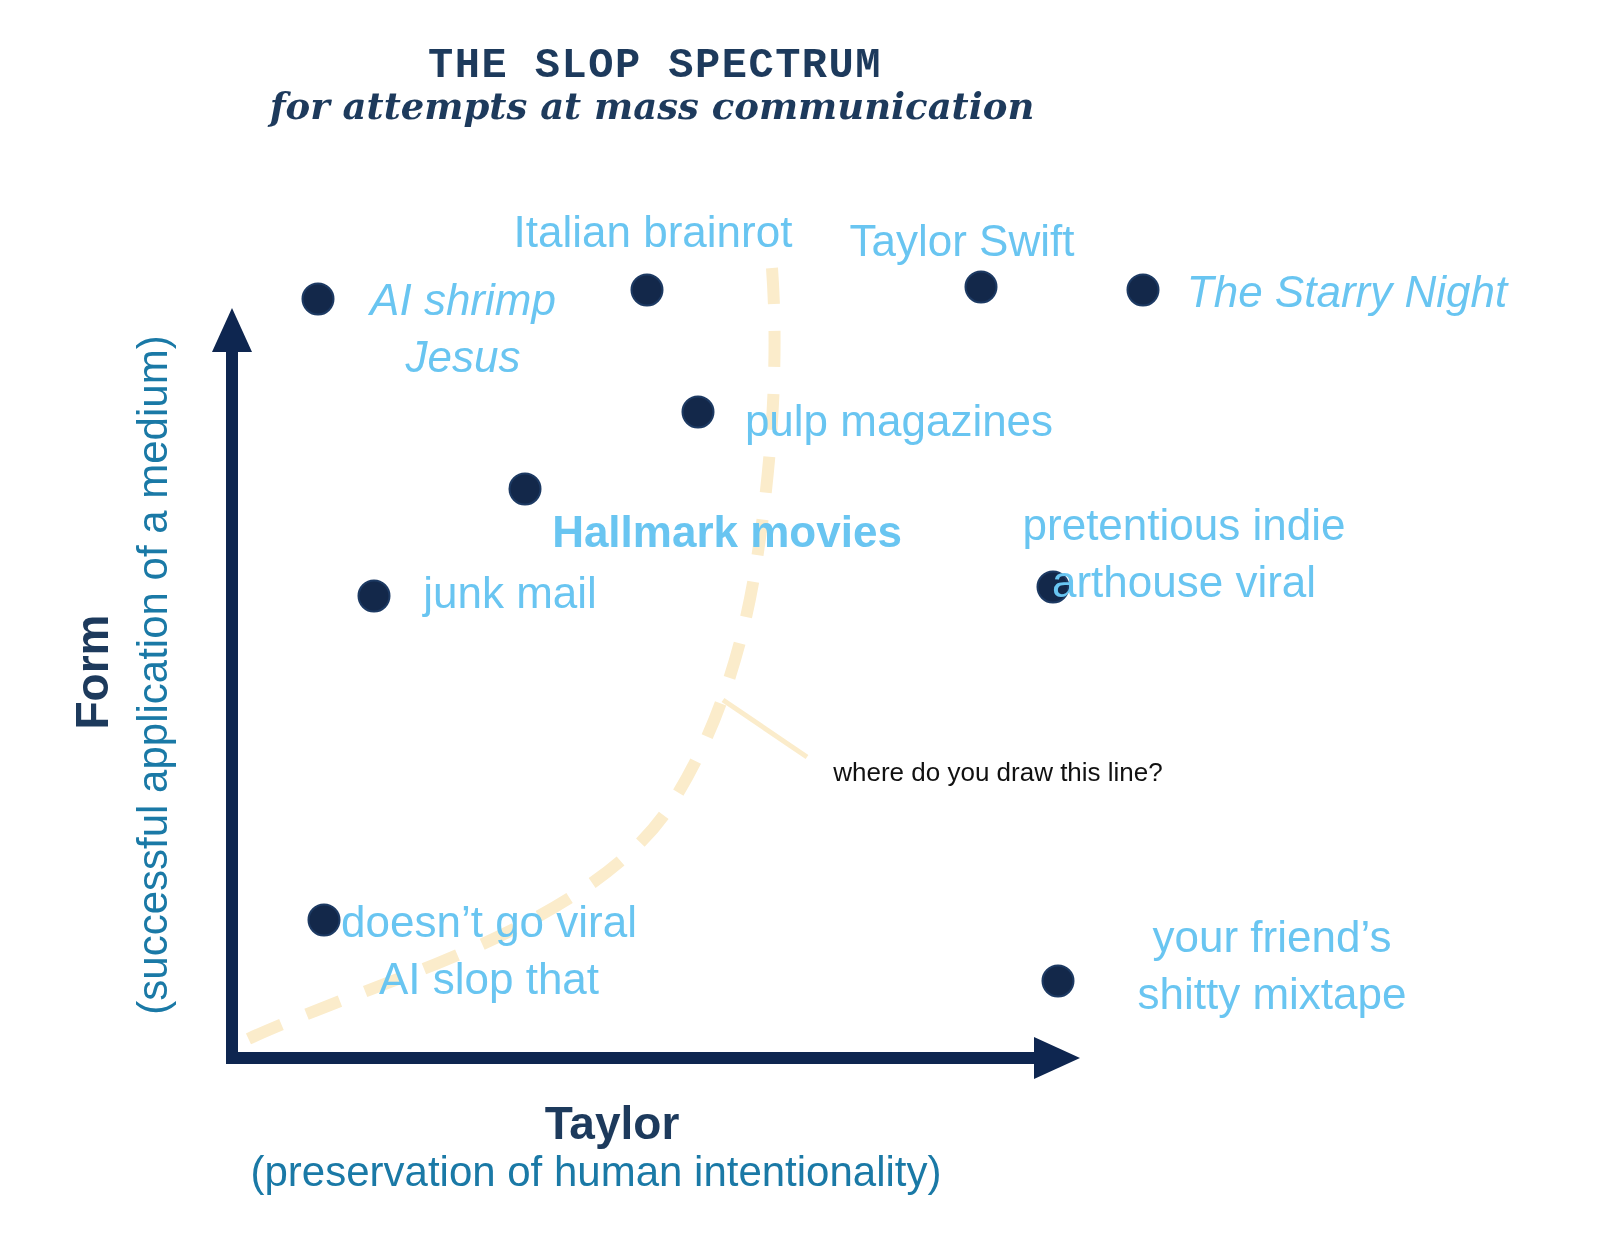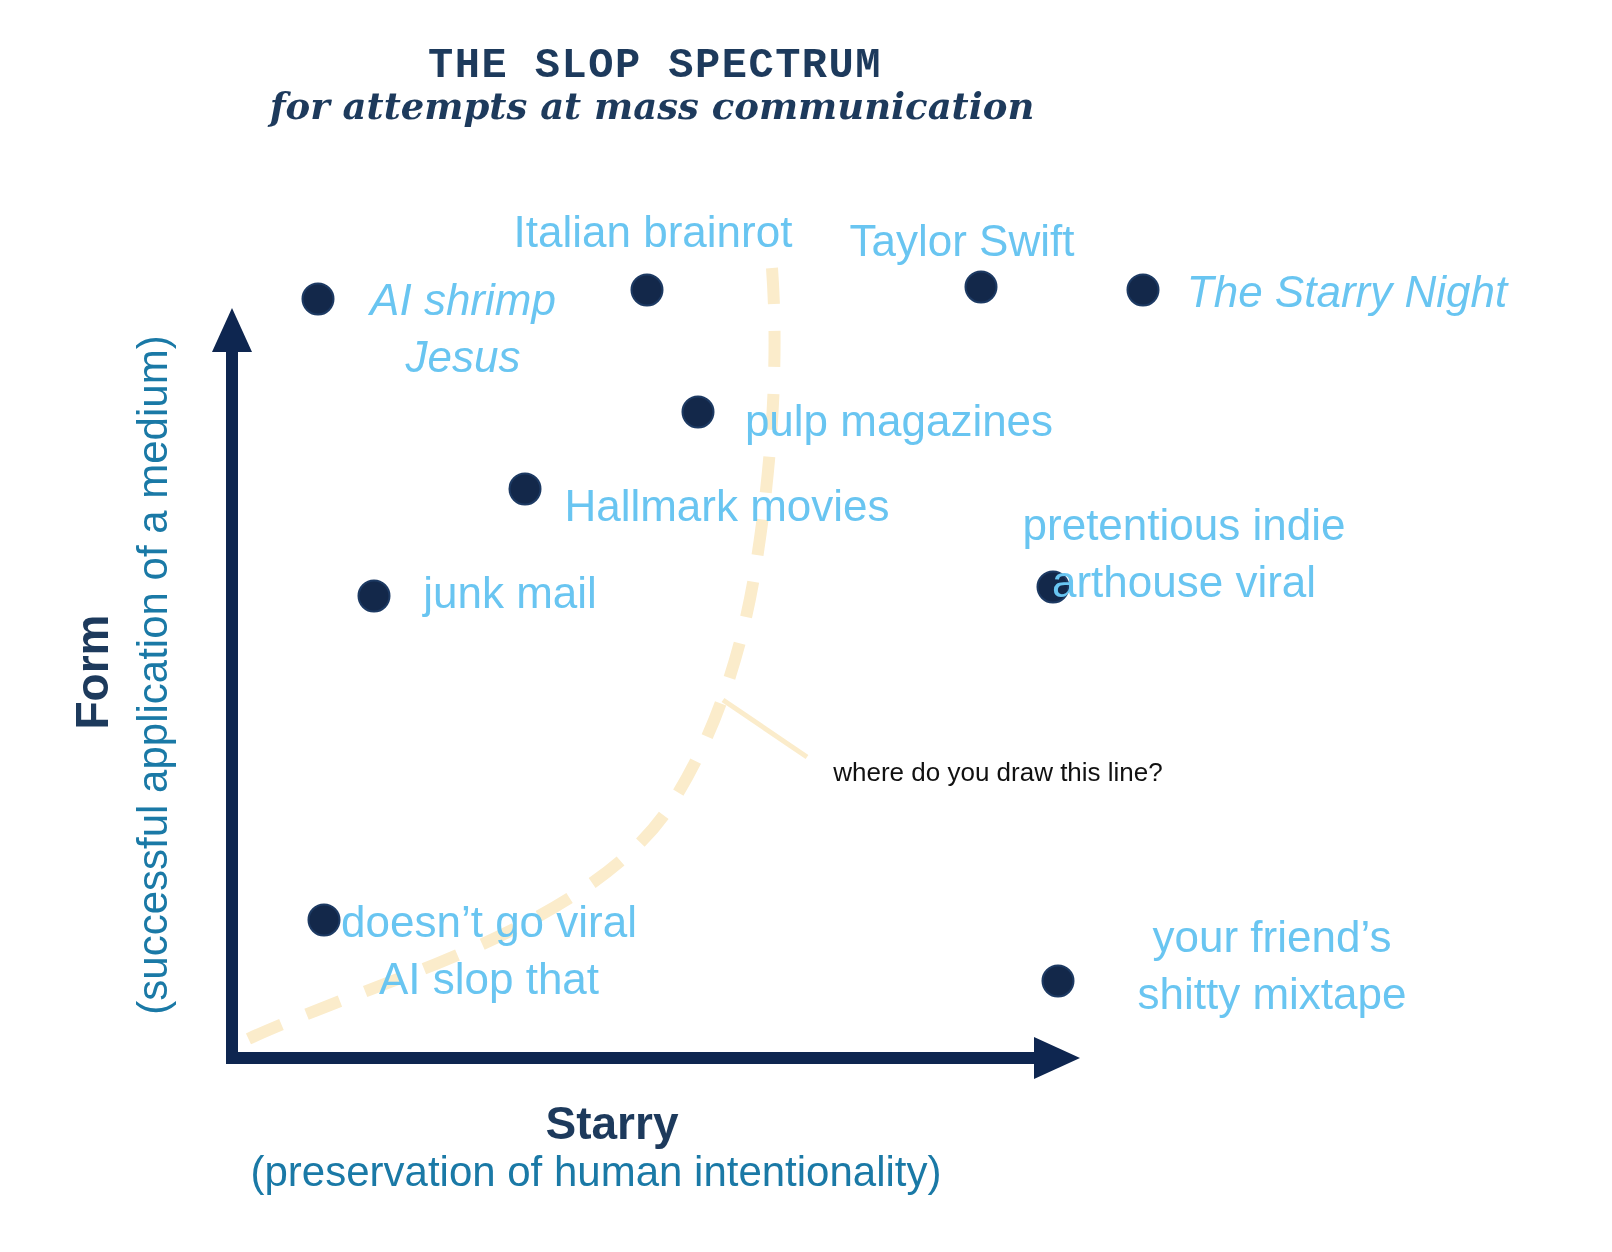--- a/index.html
+++ b/index.html
@@ -101,21 +101,21 @@
       </div>
       <div class="dot" style="left: 1143px; top: 290px;"></div>
       <div class="point-label italic" style="left: 1347px; top: 292px;">
         <div>The Starry Night</div>
       </div>
       <div class="dot" style="left: 698px; top: 412px;"></div>
       <div class="point-label" style="left: 899px; top: 421px;">
         <div>pulp magazines</div>
       </div>
       <div class="dot" style="left: 525px; top: 489px;"></div>
-      <div class="point-label" style="left: 727px; top: 506px;">
+      <div class="point-label" style="left: 727px; top: 532px; font-weight: bold;">
         <div>Hallmark movies</div>
       </div>
       <div class="dot" style="left: 374px; top: 596px;"></div>
       <div class="point-label" style="left: 510px; top: 593px;">
         <div>junk mail</div>
       </div>
       <div class="dot" style="left: 1053px; top: 587px;"></div>
       <div class="point-label" style="left: 1184px; top: 553px;">
         <div>pretentious indie</div>
         <div>arthouse viral</div>
@@ -129,16 +129,16 @@
       <div class="point-label" style="left: 1238px; top: 965px; margin-left: 34px;">
         <div>your friend’s</div>
         <div>shitty mixtape</div>
       </div>
     </div>
 
   <div class="annotation">where do you draw this line?</div>
 
   <div class="y-label">Form</div>
   <div class="y-sublabel">(successful application of a medium)</div>
-  <div class="x-label">Starry</div>
+  <div class="x-label">Taylor</div>
   <div class="x-sublabel">(preservation of human intentionality)</div>
 
 </div>
 
 </body></html>

